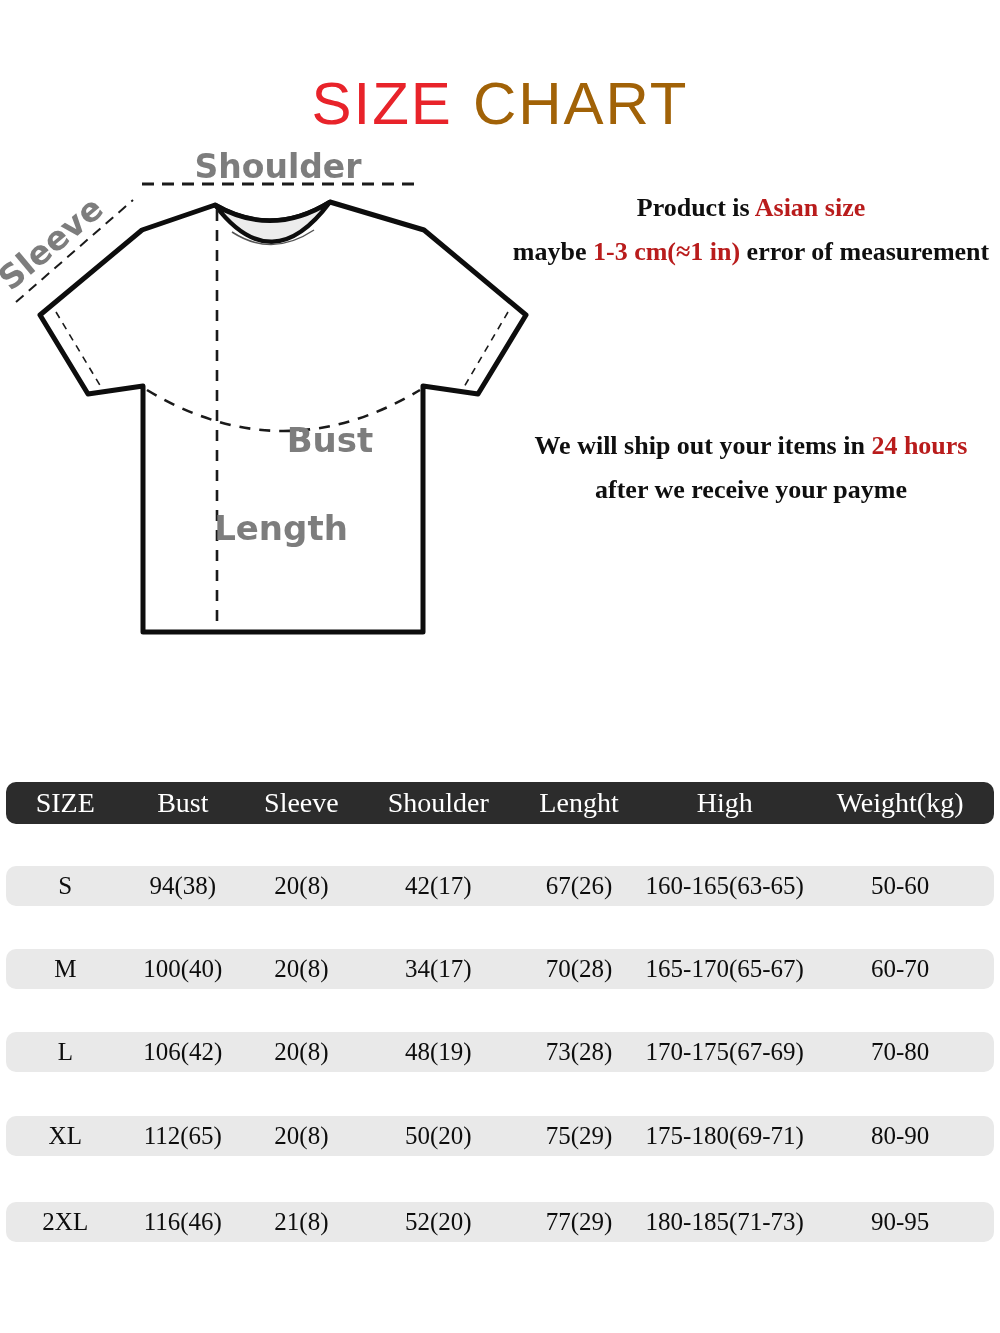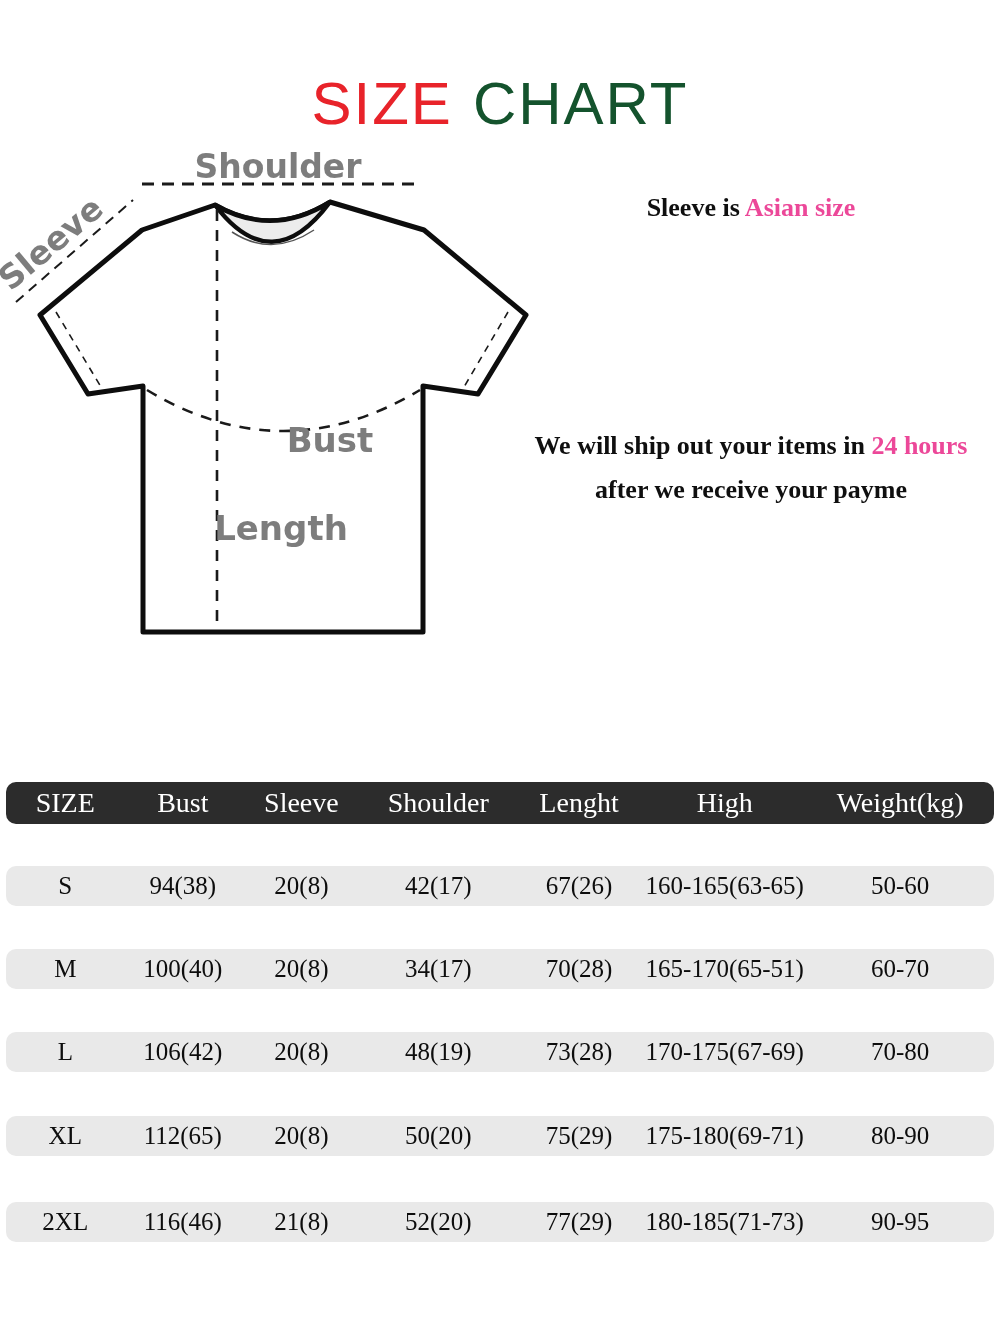--- a/index.html
+++ b/index.html
@@ -4,32 +4,32 @@
 <style>
   html,body{margin:0;padding:0;background:#ffffff;}
   .page{position:relative;width:1000px;height:1333px;background:#ffffff;overflow:hidden;
         font-family:"Liberation Serif","DejaVu Serif",serif;}
 
   
   .title{position:absolute;top:72px;left:0;width:100%;text-align:center;
          font-family:"Liberation Sans","DejaVu Sans",sans-serif;
          font-size:60px;font-weight:300;letter-spacing:2px;line-height:64px;color:#1d1d1d;}
   .title .red{color:#e8232a;}
-  .title .dark{margin-left:20px;color:#14532d;}
+  .title .dark{margin-left:20px;color:#a16207;}
 
   
   .diagram{position:absolute;left:0;top:140px;width:560px;height:540px;}
   .diagram text{fill:#7d7d7d;font-family:"DejaVu Sans","Liberation Sans",sans-serif;font-weight:bold;}
 
   
   .notes{position:absolute;left:505px;width:492px;text-align:center;
          font-size:26px;font-weight:bold;color:#0f0f0f;line-height:44px;}
   .notes.block1{top:186px;}
   .notes.block2{top:424px;}
-  .notes .red{color:#ec4899;}
+  .notes .red{color:#b91c1c;}
 
   
   .sizetable{position:absolute;left:6px;top:0;width:988px;}
   .trow{position:absolute;left:0;width:100%;display:flex;align-items:center;border-radius:10px;}
   .thead{top:782px;height:42px;background:#2c2c2c;color:#ffffff;font-size:28px;}
   .tbody{height:40px;background:#e9e9e9;color:#0d0d0d;font-size:25px;}
   .r0{top:866px;} .r1{top:949px;} .r2{top:1032px;} .r3{top:1116px;} .r4{top:1202px;}
   .cell{text-align:center;}
   .c0{width:12%;} .c1{width:11.8%;} .c2{width:12.2%;} .c3{width:15.5%;}
   .c4{width:13%;} .c5{width:16.5%;} .c6{width:19%;}
@@ -61,21 +61,22 @@
 
     <path d="M 147,250 Q 283,332 420,250" stroke="#1a1a1a" stroke-width="2.6" stroke-dasharray="11 9" fill="none"></path>
 
     <text x="278" y="38" font-size="33" text-anchor="middle">Shoulder</text>
     <text transform="translate(58,112) rotate(-40)" font-size="33" text-anchor="middle">Sleeve</text>
     <text x="330" y="312" font-size="34" text-anchor="middle">Bust</text>
     <text x="281" y="400" font-size="34" text-anchor="middle">Length</text>
   </svg>
 
   <div class="notes block1">
-    <div><span>Sleeve is </span><span class="red">Asian size</span></div>
+    <div><span>Product is </span><span class="red">Asian size</span></div>
+    <div><span>maybe </span><span class="red">1-3 cm(≈1 in)</span><span> error of measurement</span></div>
   </div>
 
   <div class="notes block2">
     <div><span>We will ship out your items in </span><span class="red">24 hours</span></div>
     <div>after we receive your payme</div>
   </div>
 
   <div class="sizetable">
     <div class="trow thead">
       <div class="cell c0">SIZE</div>
@@ -96,21 +97,21 @@
       <div class="cell c5">160-165(63-65)</div>
       <div class="cell c6">50-60</div>
     </div>
 
     <div class="trow tbody r1">
       <div class="cell c0">M</div>
       <div class="cell c1">100(40)</div>
       <div class="cell c2">20(8)</div>
       <div class="cell c3">34(17)</div>
       <div class="cell c4">70(28)</div>
-      <div class="cell c5">165-170(65-51)</div>
+      <div class="cell c5">165-170(65-67)</div>
       <div class="cell c6">60-70</div>
     </div>
 
     <div class="trow tbody r2">
       <div class="cell c0">L</div>
       <div class="cell c1">106(42)</div>
       <div class="cell c2">20(8)</div>
       <div class="cell c3">48(19)</div>
       <div class="cell c4">73(28)</div>
       <div class="cell c5">170-175(67-69)</div>

